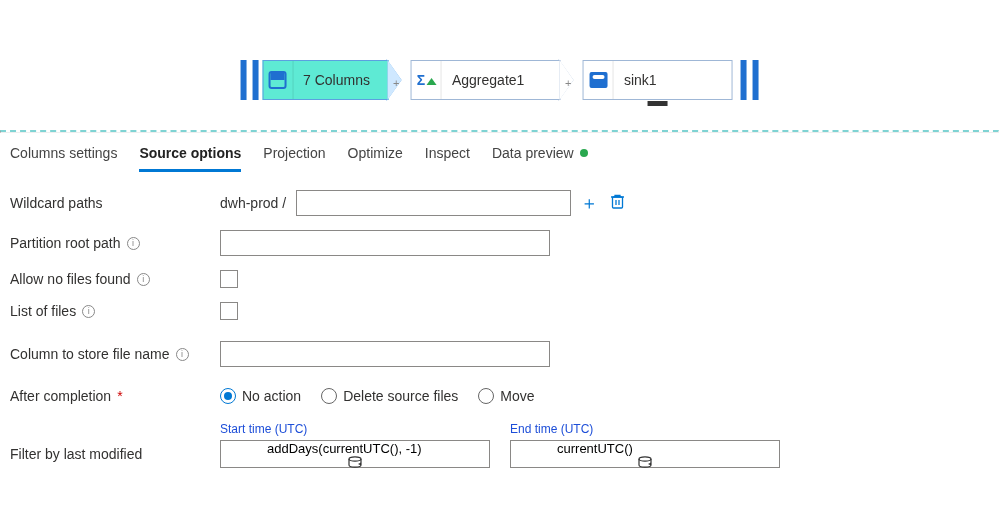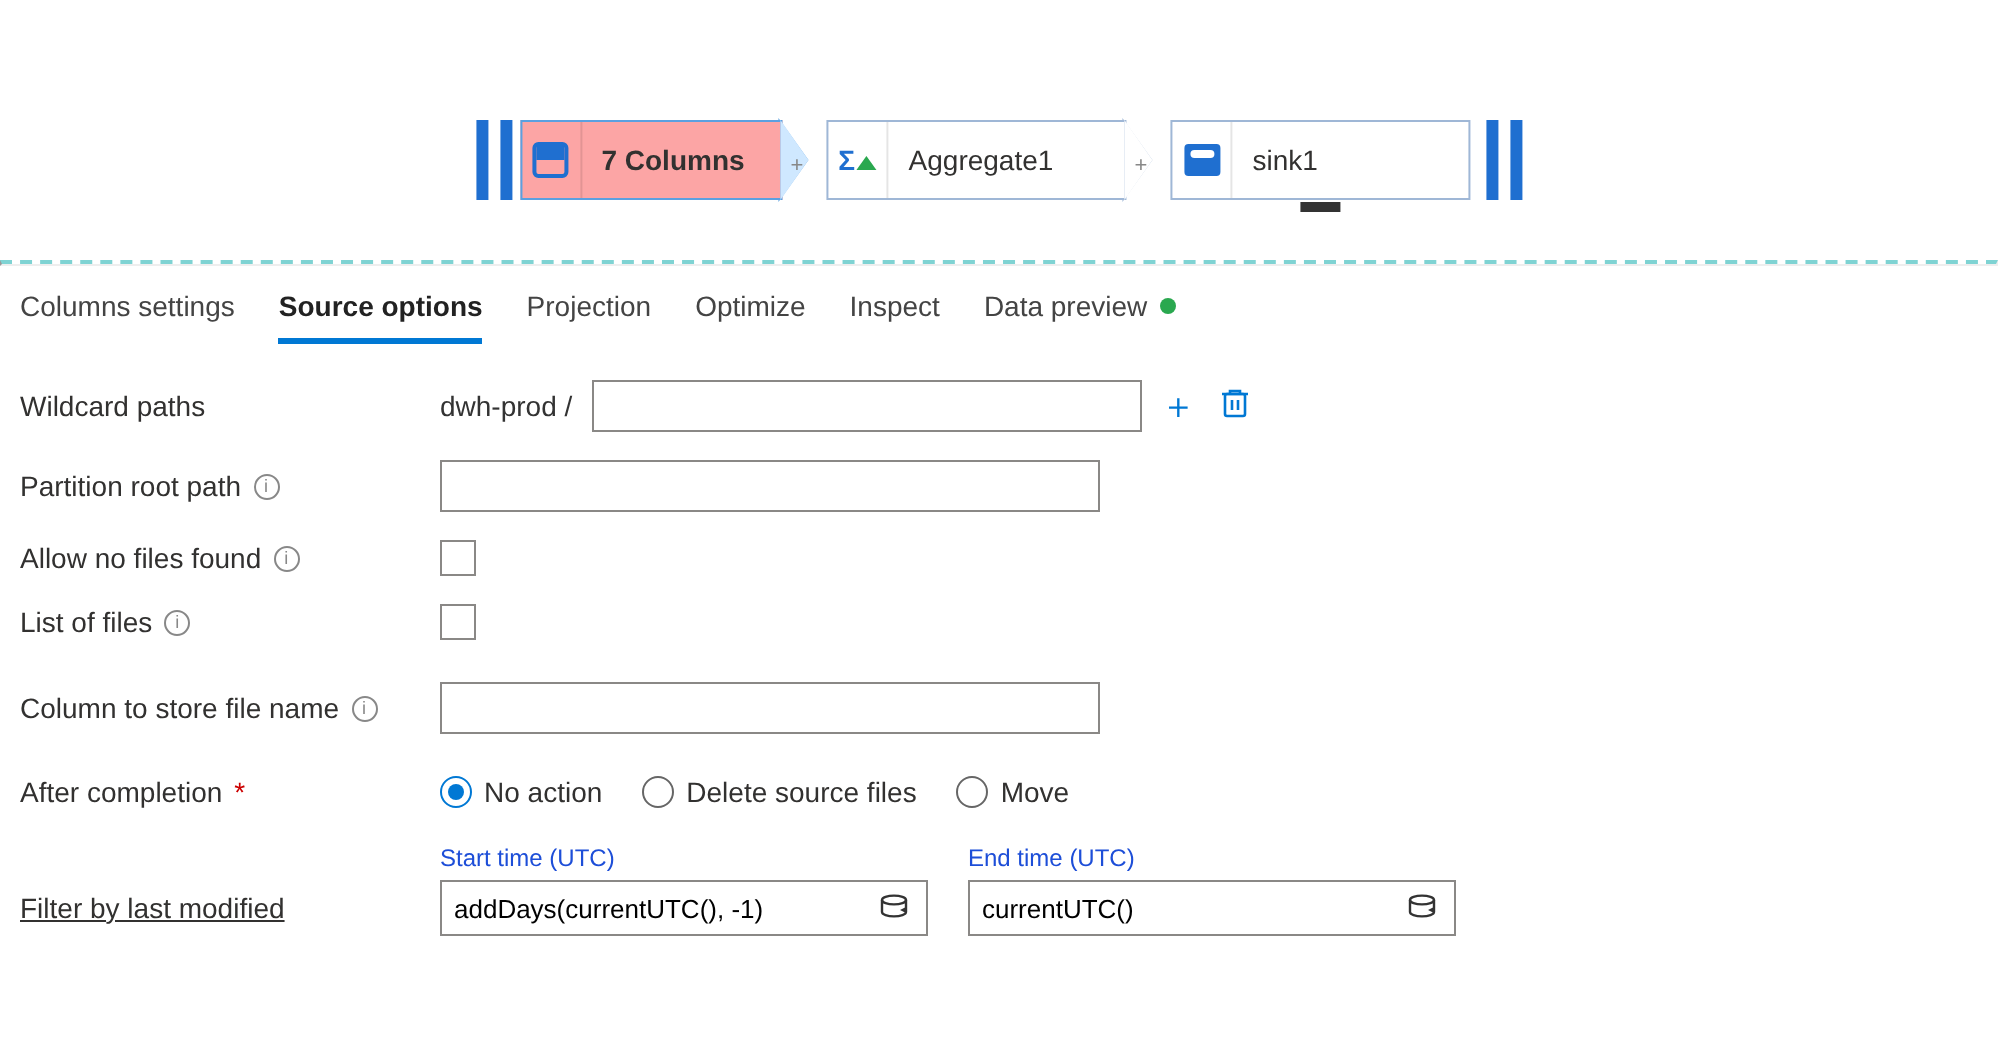--- a/index.html
+++ b/index.html
@@ -25,21 +25,21 @@
     align-items: center;
   }
   .node {
     height: 40px;
     display: flex;
     align-items: center;
     border: 1px solid #9fb7d6;
     background: #fff;
     position: relative;
   }
-  .node.selected { background: #fca5a5; border-color: #5ba0e0; font-weight: bold; }
+  .node.selected { background: #5eead4; border-color: #5ba0e0; }
   .node .icon-box {
     width: 30px; height: 38px;
     display: flex; align-items: center; justify-content: center;
     border-right: 1px solid rgba(0,0,0,0.1);
   }
   .node .label {
     padding: 0 18px 0 10px;
     white-space: nowrap;
   }
   .node .arrow {
@@ -176,21 +176,21 @@
   }
   .radio.sel .rdot { border-color:#0078d4; }
   .radio.sel .rdot::after {
     content:"";width:8px;height:8px;background:#0078d4;border-radius:50%;
   }
 
   .timecols { display:flex;gap:20px; }
   .timecol .cap { font-size:12px;color:#1d4ed8;margin-bottom:4px; }
   .exprbox {
     display:flex;align-items:center;
-    border:1px solid #8a8886;height:28px;width:244px;background:#fff;
+    border:1px solid #8a8886;height:28px;width:270px;background:#fff;flex-direction:column;
   }
   .exprbox input {
     border:none;outline:none;flex:1;padding:0 6px;font-family:inherit;font-size:13px;background:transparent;
   }
   .exprbox .exp-icon {
     padding:0 8px;cursor:pointer;
   }
   .exp-svg { display:block; }
 </style>
 </head>
@@ -320,21 +320,21 @@
         <span>Delete source files</span>
       </div>
       <div class="radio">
         <span class="rdot"></span>
         <span>Move</span>
       </div>
     </div>
   </div>
 
   <div class="row" style="align-items:flex-end;margin-top:18px;">
-    <div class="lbl" style="padding-bottom:6px;text-decoration:underline;">
+    <div class="lbl" style="padding-bottom:6px;">
       <span>Filter by last modified</span>
     </div>
     <div class="timecols">
       <div class="timecol">
         <div class="cap">Start time (UTC)</div>
         <div class="exprbox">
           <input value="addDays(currentUTC(), -1)" style="">
           <span class="exp-icon">
             <svg class="exp-svg" width="16" height="14" viewBox="0 0 16 14">
                 <g fill="none" stroke="#333" stroke-width="1.2">

